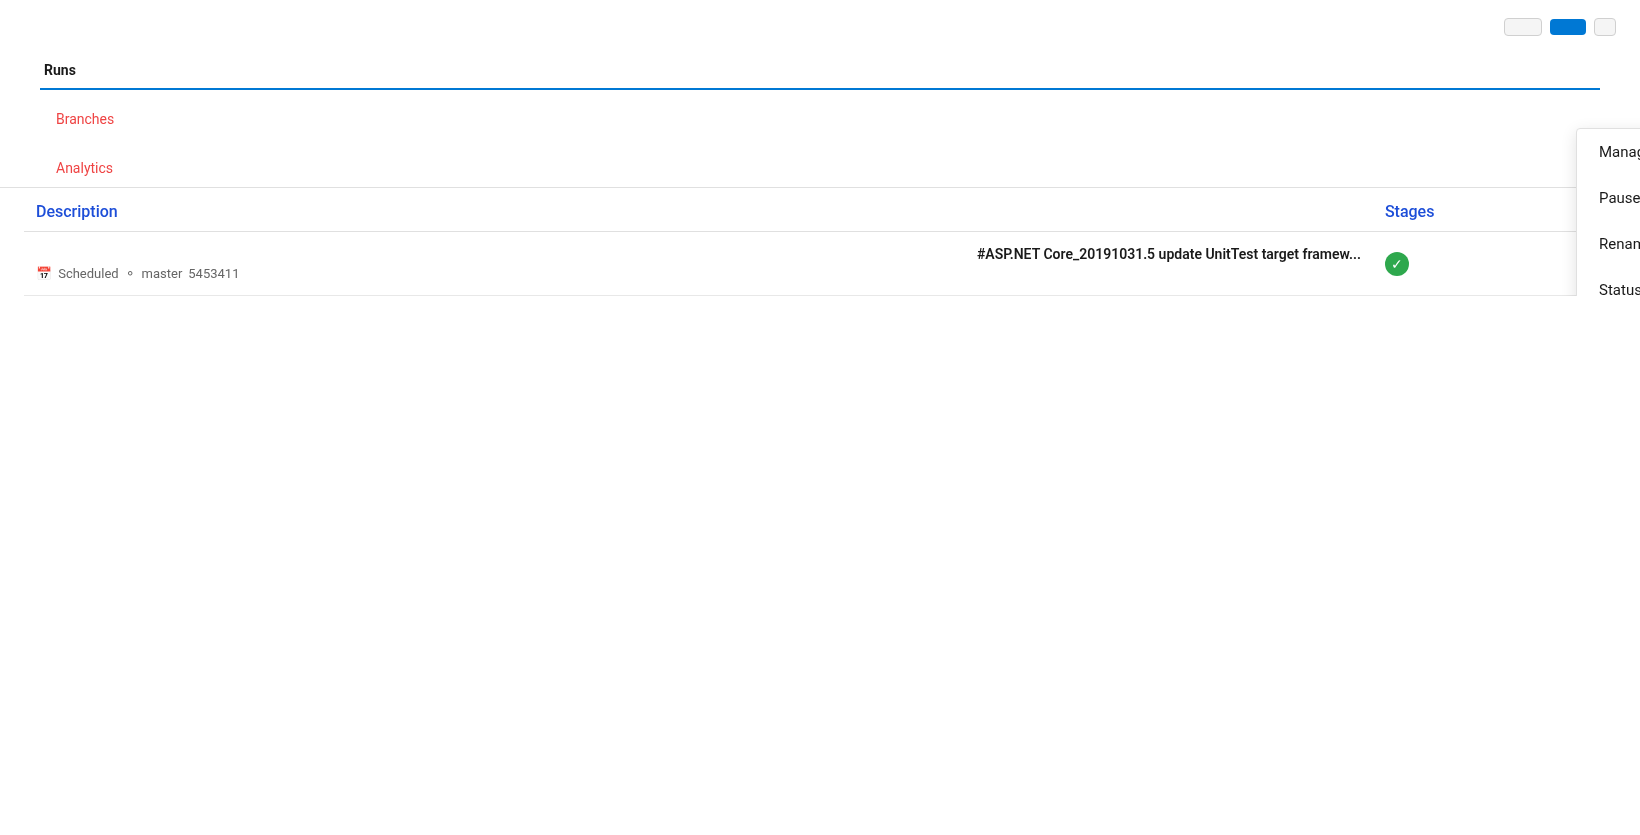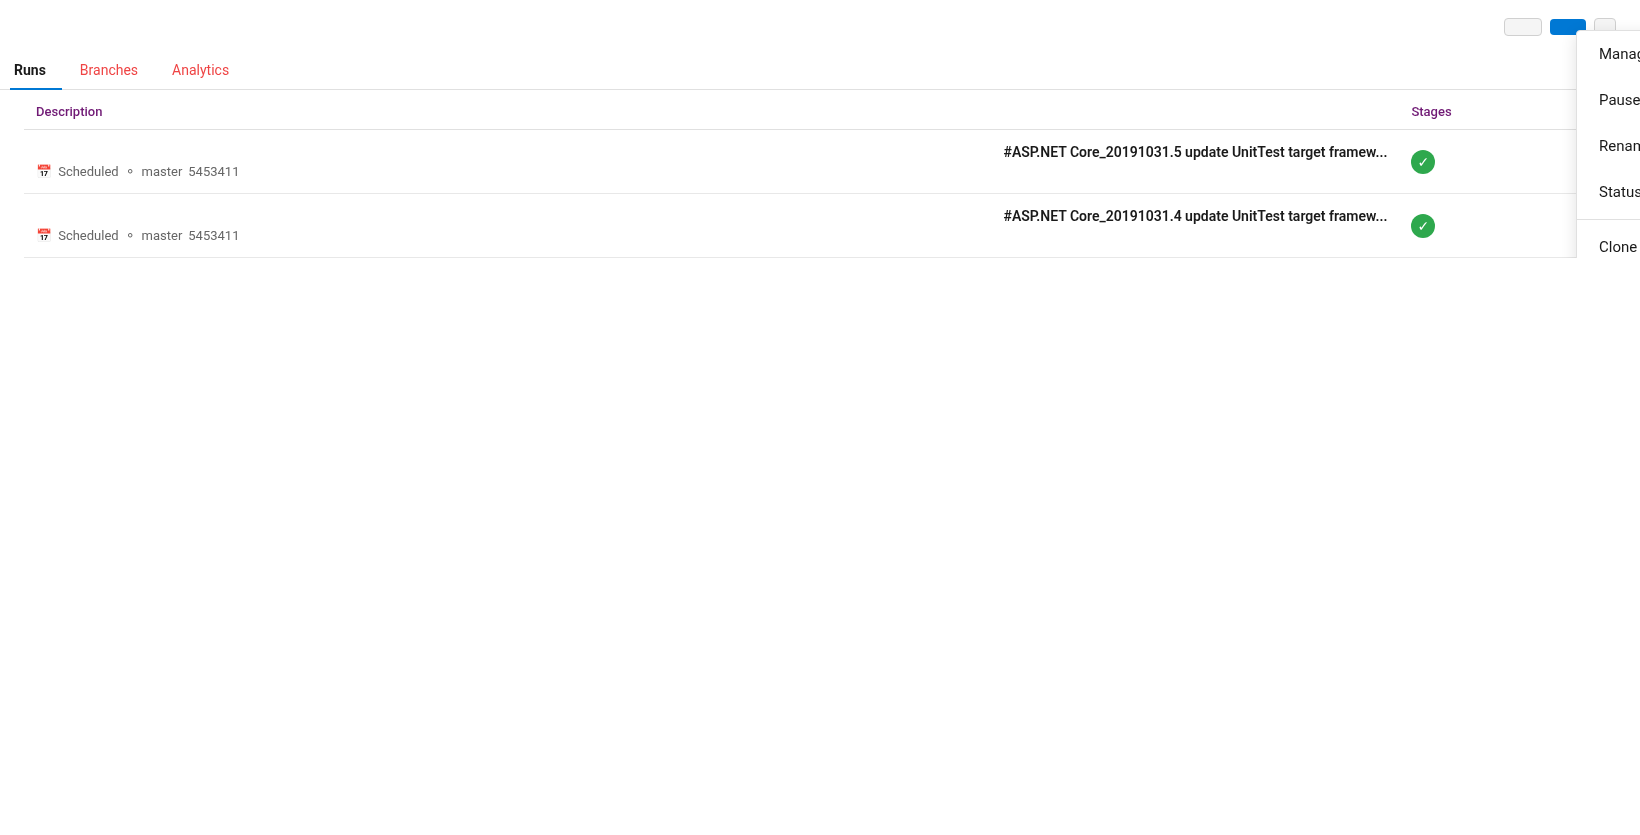--- a/index.html
+++ b/index.html
@@ -70,24 +70,25 @@
       border: 1px solid #d0d0d0;
       border-radius: 4px;
       font-size: 16px;
       cursor: pointer;
       color: #1a1a1a;
       line-height: 1;
     }
 
     .tabs {
       display: flex;
-      gap: 2px;
-      padding: 0 10px;
+      gap: 12px;
+      padding: 0 40px;
       margin-top: 16px;
       border-bottom: 1px solid #e0e0e0;
+      flex-direction: column;
     }
 
     .tab {
       padding: 10px 16px;
       font-size: 14px;
       cursor: pointer;
       color: #ef4444;
       border-bottom: 2px solid transparent;
       margin-bottom: -1px;
     }
@@ -109,23 +110,23 @@
 
     .runs-table {
       width: 100%;
       border-collapse: collapse;
       margin-top: 0;
     }
 
     .runs-table thead tr th {
       text-align: left;
       padding: 14px 12px 10px 12px;
-      font-size: 13px;
+      font-size: 16px;
       font-weight: 500;
-      color: #701a75;
+      color: #1d4ed8;
       border-bottom: 1px solid #e0e0e0;
     }
 
     .runs-table tbody tr {
       border-bottom: 1px solid #e8e8e8;
     }
 
     .run-name {
       font-weight: 600;
       font-size: 14px;
@@ -257,35 +258,20 @@
         <span>Scheduled</span>
         <span class="branch-icon">⚬</span>
         <span>master</span>
         <span>5453411</span>
       </div>
     </td>
     <td class="td-stages">
       <span class="check-icon">✓</span>
     </td>
   </tr>
-          <tr>
-    <td class="td-desc">
-      <div class="run-name">#ASP.NET Core_20191031.4 update UnitTest target framew...</div>
-      <div class="run-meta">
-        <span class="run-meta-icon">📅</span>
-        <span>Scheduled</span>
-        <span class="branch-icon">⚬</span>
-        <span>master</span>
-        <span>5453411</span>
-      </div>
-    </td>
-    <td class="td-stages">
-      <span class="check-icon">✓</span>
-    </td>
-  </tr>
         </tbody>
     </table>
 
     <div class="dropdown-menu" id="dropdown-menu">
     <div class="dropdown-item">Manage security</div>
         <div class="dropdown-item">Pause pipeline</div>
         <div class="dropdown-item">Rename/move</div>
         <div class="dropdown-item">Status badge</div>
         <div class="dropdown-divider"></div>
         <div class="dropdown-item">Clone</div>

